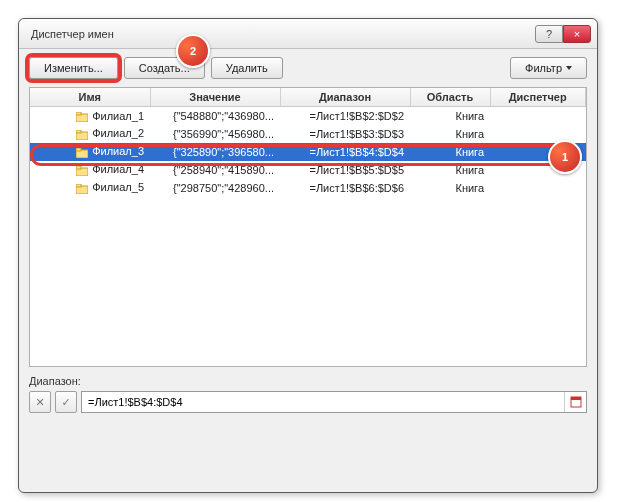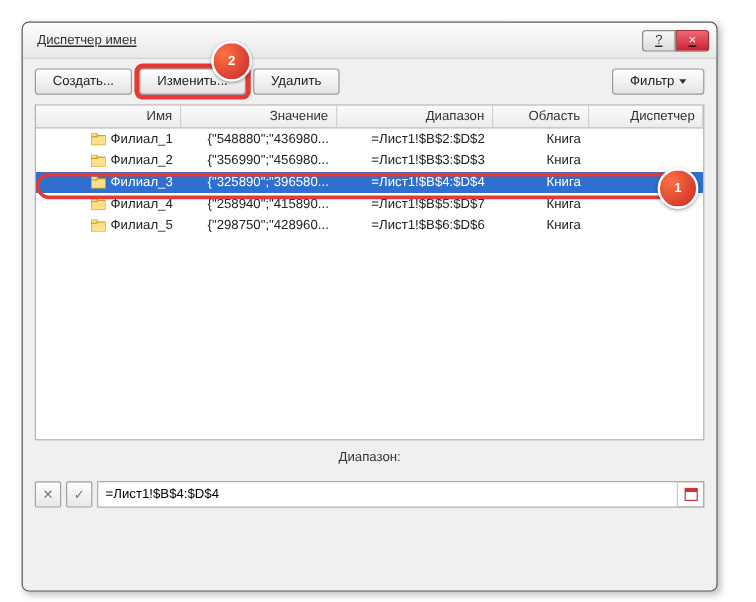--- a/index.html
+++ b/index.html
@@ -6,51 +6,51 @@
   body { background: #fff; width: 630px; height: 502px; position: relative; }
   .window {
     position: absolute; left: 18px; top: 18px; width: 580px; height: 475px;
     border: 1px solid #5a5a5a; border-radius: 6px; background: #f0f0f0;
     box-shadow: 2px 2px 6px rgba(0,0,0,0.25);
     display: flex; flex-direction: column;
   }
   .titlebar {
     height: 30px; background: linear-gradient(#fdfdfd,#e8e8e8);
     border-bottom: 1px solid #c0c0c0; border-radius: 6px 6px 0 0;
-    display: flex; align-items: center; padding: 0 6px 0 12px; text-decoration: underline;
+    display: flex; align-items: center; padding: 0 6px 0 12px;
   }
   .title { flex: 1; color: #333; }
   .titlebtns { display: flex; gap: 0; }
   .titlebtn { width: 28px; height: 18px; border: 1px solid #8a8a8a; background: linear-gradient(#f8f8f8,#dcdcdc);
     display: flex; align-items: center; justify-content: center; font-size: 10px; color: #444; }
   .titlebtn.help { border-radius: 3px 0 0 3px; }
   .titlebtn.close { border-radius: 0 3px 3px 0; background: linear-gradient(#e67,#c23); color:#fff; border-color:#933; }
   .toolbar { padding: 8px 10px; display: flex; gap: 6px; }
   .toolbar .spacer { flex: 1; }
   .btn {
     height: 22px; padding: 0 14px; border: 1px solid #999; border-radius: 3px;
     background: linear-gradient(#fefefe,#e4e4e4); color: #222; cursor: pointer;
     display: inline-flex; align-items: center; gap: 4px;
   }
   .btn.highlight { box-shadow: 0 0 0 4px #e53935, 0 0 0 2px #e53935; }
   .btn .tri { width:0;height:0;border-left:3px solid transparent;border-right:3px solid transparent;border-top:4px solid #333; }
   .list-wrap { margin: 0 10px; border: 1px solid #b0b0b0; background:#fff; height: 280px; overflow: hidden; position: relative; }
   table { width: 100%; border-collapse: collapse; table-layout: fixed; }
   thead th {
     background: linear-gradient(#fbfbfb,#ececec); border-right: 1px solid #d0d0d0; border-bottom: 1px solid #c8c8c8;
-    text-align: right; padding: 3px 6px; font-weight: normal; color: #333; margin-left: 20px;
+    text-align: center; padding: 3px 6px; font-weight: bold; color: #333; margin-left: 20px;
   }
   tbody td { padding: 2px 6px; border: none; white-space: nowrap; overflow: hidden; text-overflow: ellipsis; color: #222; text-align: right; }
   tbody tr { height: 18px; }
   tbody tr.selected td { background: #2f6fcf; color: #fff; }
   .row-icon { width: 14px; display:inline-block; text-align:center; margin-right:3px; }
   .row-icon svg { vertical-align: middle; }
   .hlwrap { position:absolute; left:0; right:6px; pointer-events:none; border:3px solid #e53935; border-radius:12px; height:22px; }
   .range-section { margin: 8px 10px 0 10px; }
-  .range-label { color:#333; margin-bottom:14px; display:block;text-align:center; }
+  .range-label { color:#333; margin-bottom:4px; display:block; }
   .range-row { display:flex; gap:4px; align-items:center; }
   .sqbtn { width:22px; height:22px; border:1px solid #a0a0a0; background:linear-gradient(#fefefe,#e8e8e8); display:flex;align-items:center;justify-content:center;color:#777;border-radius:2px; }
   .rangebox { flex:1; display:flex; border:1px solid #999; background:#fff; height:22px; }
   .rangebox input { flex:1; border:none; outline:none; padding:0 6px; font-size:11px; }
   .refbtn { width:22px; border-left:1px solid #ccc; display:flex;align-items:center;justify-content:center; }
   .footer { display:flex; justify-content:flex-end; padding: 10px; gap:6px; }
   .callout {
     position:absolute; width:34px; height:34px; border-radius:50%;
     background: radial-gradient(circle at 30% 30%, #ff7043, #c62828);
     border:2px solid #fff; box-shadow: 0 1px 3px rgba(0,0,0,0.4);
@@ -68,25 +68,25 @@
       <div class="titlebtn help">
           <span>?</span>
         </div>
       <div class="titlebtn close">
           <span>×</span>
         </div>
     </div>
   </div>
 
   <div class="toolbar">
+    <button class="btn highlight">
+        <span>Изменить...</span>
+      </button>
     <button class="btn">
         <span>Создать...</span>
-      </button>
-    <button class="btn highlight">
-        <span>Изменить...</span>
       </button>
     <button class="btn">
         <span>Удалить</span>
       </button>
     <div class="spacer"></div>
     <button class="btn">
       <span>Фильтр</span>
       <span class="tri"></span>
     </button>
   </div>
@@ -139,21 +139,21 @@
             <td>=Лист1!$B$4:$D$4</td>
             <td>Книга</td>
             <td></td>
           </tr>
           <tr>
             <td><span class="row-icon"><svg width="12" height="10" viewBox="0 0 12 10">
                   <rect x="0" y="2" width="12" height="8" fill="#ffe08a" stroke="#c9a227"></rect>
                   <rect x="0" y="0" width="5" height="3" fill="#ffe08a" stroke="#c9a227"></rect>
                 </svg></span>Филиал_4</td>
             <td>{"258940";"415890...</td>
-            <td>=Лист1!$B$5:$D$7</td>
+            <td>=Лист1!$B$5:$D$5</td>
             <td>Книга</td>
             <td></td>
           </tr>
           <tr>
             <td><span class="row-icon"><svg width="12" height="10" viewBox="0 0 12 10">
                   <rect x="0" y="2" width="12" height="8" fill="#ffe08a" stroke="#c9a227"></rect>
                   <rect x="0" y="0" width="5" height="3" fill="#ffe08a" stroke="#c9a227"></rect>
                 </svg></span>Филиал_5</td>
             <td>{"298750";"428960...</td>
             <td>=Лист1!$B$6:$D$6</td>

